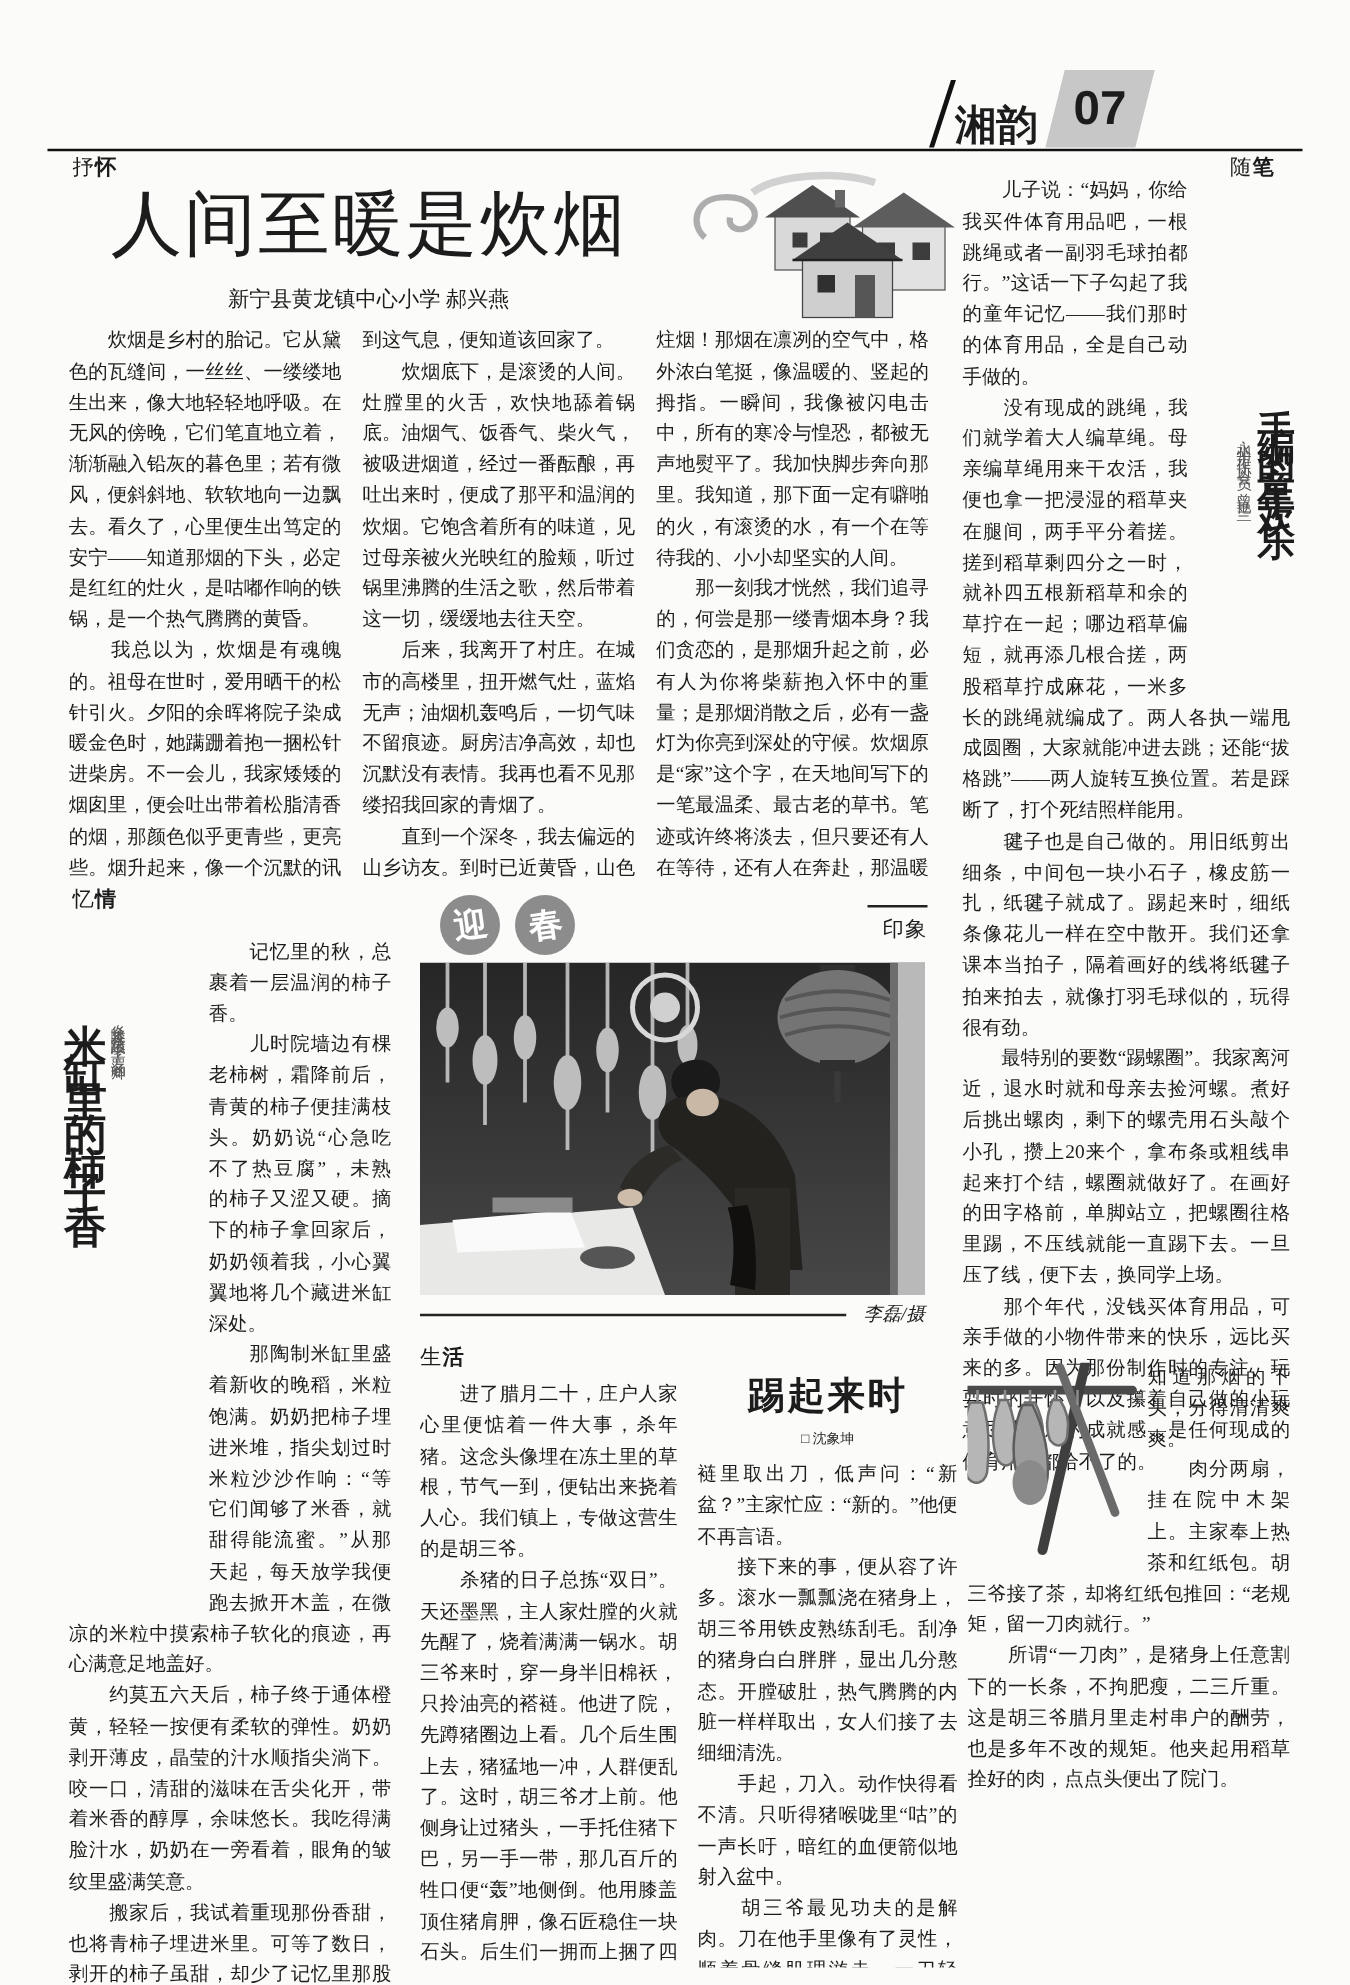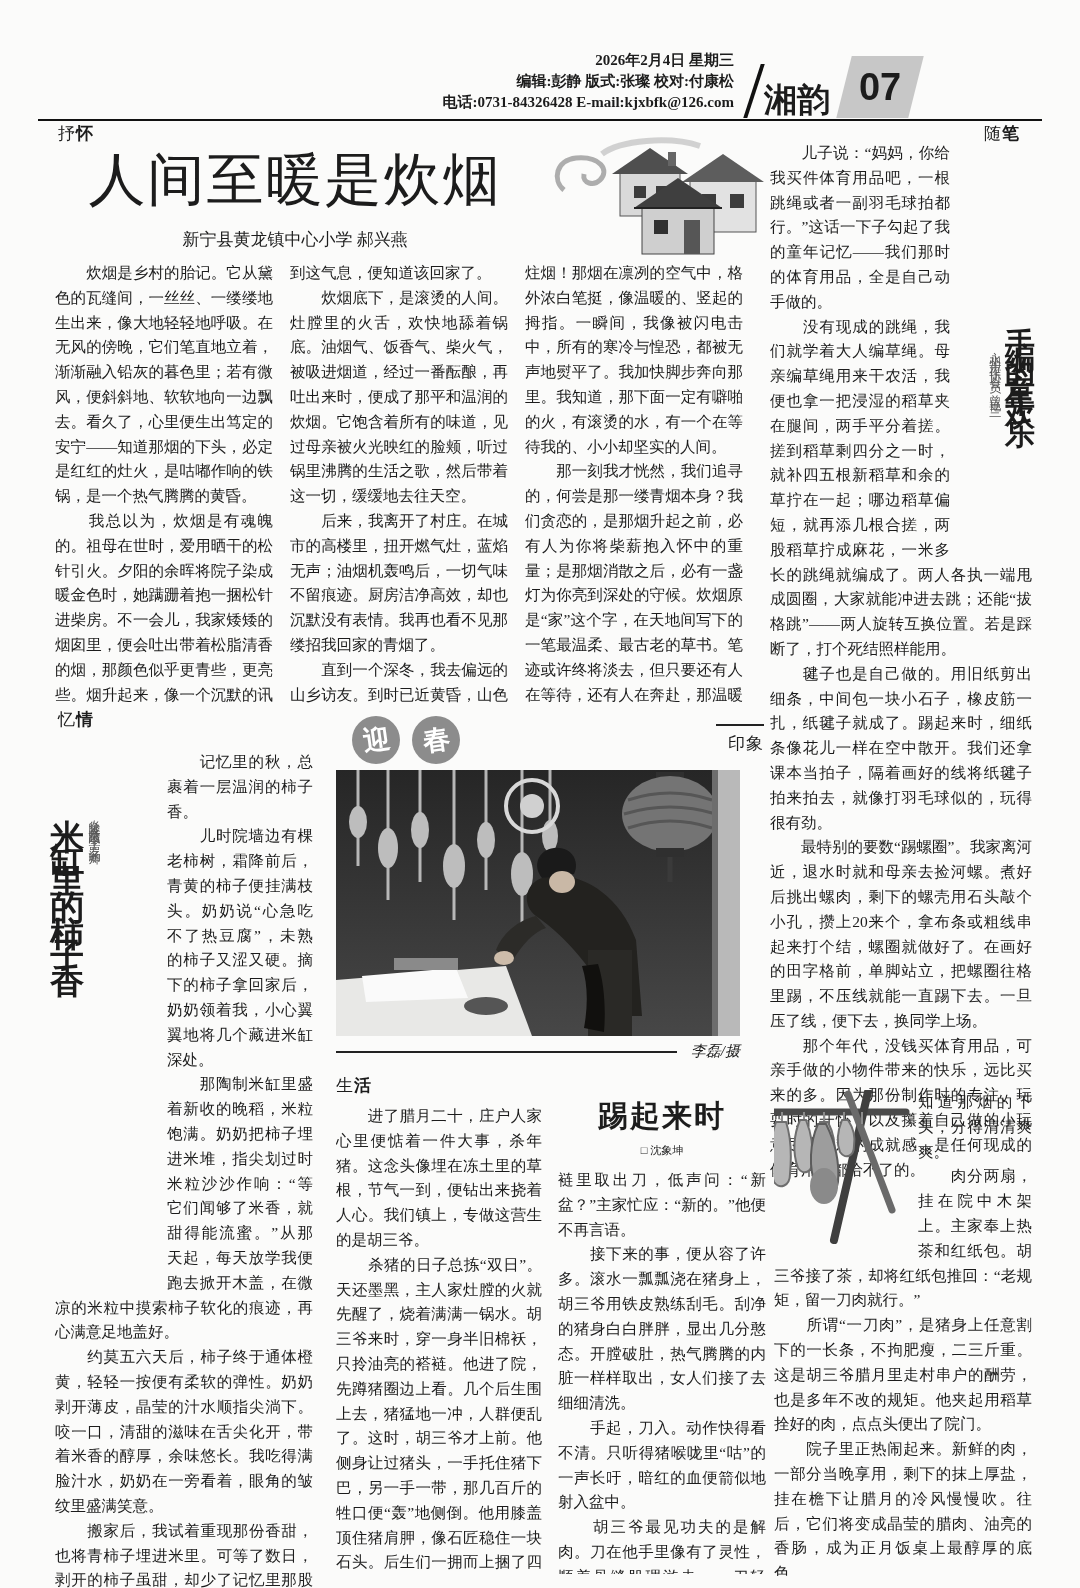--- a/index.html
+++ b/index.html
@@ -37,45 +37,40 @@
   
   .persimmon{position:absolute;left:55px;top:750px;width:258px;}
   .pm-float{float:left;width:106px;height:522px;margin-right:6px;writing-mode:vertical-lr;
             display:flex;flex-direction:column;}
   .pm-title{font-family:"Liberation Sans","DejaVu Sans",sans-serif;font-weight:900;font-size:34px;letter-spacing:24px;margin-top:42px;}
   .pm-byline{font-size:12px;letter-spacing:3px;color:#555;margin-top:60px;margin-left:2px;}
   
   .badges{position:absolute;left:352px;top:716px;display:flex;gap:12px;}
   .badge{width:48px;height:48px;border-radius:50%;background:#8c8c8c;display:flex;align-items:center;justify-content:center;}
   .badge span{color:#fff;font-size:27px;font-weight:700;transform:rotate(-8deg);}
-  .yinxiang{position:absolute;left:716px;top:724px;width:48px;}
+  .yinxiang{position:absolute;left:694px;top:724px;width:48px;}
   .yinxiang .line{height:2px;background:#222;margin-bottom:6px;}
   .yinxiang .txt{font-size:17px;letter-spacing:1px;text-align:right;}
   .photo{position:absolute;left:336px;top:770px;width:404px;height:266px;}
   .caption{position:absolute;left:336px;top:1042px;width:404px;display:flex;align-items:center;font-style:italic;}
   .caption .line{flex:1;height:2px;background:#222;}
   .caption .txt{margin-left:14px;font-size:15px;}
   
   .pig-col1{position:absolute;left:336px;top:1104px;width:206px;height:470px;overflow:hidden;}
   .pig-col2{position:absolute;left:558px;top:1096px;width:208px;height:478px;overflow:hidden;}
   .pig-title{font-family:"Liberation Sans","DejaVu Sans",sans-serif;font-weight:900;font-size:30px;text-align:center;letter-spacing:2px;}
   .pig-author{text-align:center;font-size:11px;margin:6px 0 10px;}
   .pig-col3{position:absolute;left:774px;top:1090px;width:258px;height:486px;overflow:hidden;}
   .rack-float{float:left;width:150px;height:158px;margin:0 8px 4px -14px;}
 </style>
 </head>
 <body>
 
 <div id="page">
 
-  <div class="hdr-info">
-    <div>2026年2月4日  星期三</div>
-    <div>编辑:彭静 版式:张璨 校对:付康松</div>
-    <div>电话:0731-84326428  E-mail:kjxbfk@126.com</div>
-  </div>
   <div class="brand">
     <div class="brand-slash"></div>
     <div class="section-name">湘韵</div>
     <div class="pagenum-box">
       <div class="pagenum">07</div>
     </div>
   </div>
   <div class="hdr-rule"></div>
 
   <div class="sec-label" style="left:58px;top:122px;"><span class="lt">抒</span><span class="bd">怀</span></div>
@@ -256,17 +251,16 @@
         <path d="M60 32 C56 44 56 58 60 70 C66 78 74 74 74 64 C76 50 72 40 68 32 Z"></path>
         <path d="M82 30 C78 40 76 52 80 62 C86 70 94 66 94 56 C96 44 92 36 88 30 Z"></path>
       </g>
       <path d="M58 34 C50 52 48 78 56 96 C62 110 76 108 78 92 C80 68 72 46 66 34 Z" fill="#9d9d9d" stroke="#5c5c5c" stroke-width="2"></path>
       <ellipse cx="64" cy="96" rx="14" ry="18" fill="#8a8a8a"></ellipse>
     </svg>
     <div>
         <p>知道那烟的下头，分得清清爽爽。</p>
         <p>　　肉分两扇，挂在院中木架上。主家奉上热茶和红纸包。胡三爷接了茶，却将红纸包推回：“老规矩，留一刀肉就行。”</p>
         <p>　　所谓“一刀肉”，是猪身上任意割下的一长条，不拘肥瘦，二三斤重。这是胡三爷腊月里走村串户的酬劳，也是多年不改的规矩。他夹起用稻草拴好的肉，点点头便出了院门。</p>
-        <p>　　院子里正热闹起来。新鲜的肉，一部分当晚享用，剩下的抹上厚盐，挂在檐下让腊月的冷风慢慢吹。往后，它们将变成晶莹的腊肉、油亮的香肠，成为正月饭桌上最醇厚的底色。</p>
       </div>
   </div>
 
 </div>
 
 </body></html>

